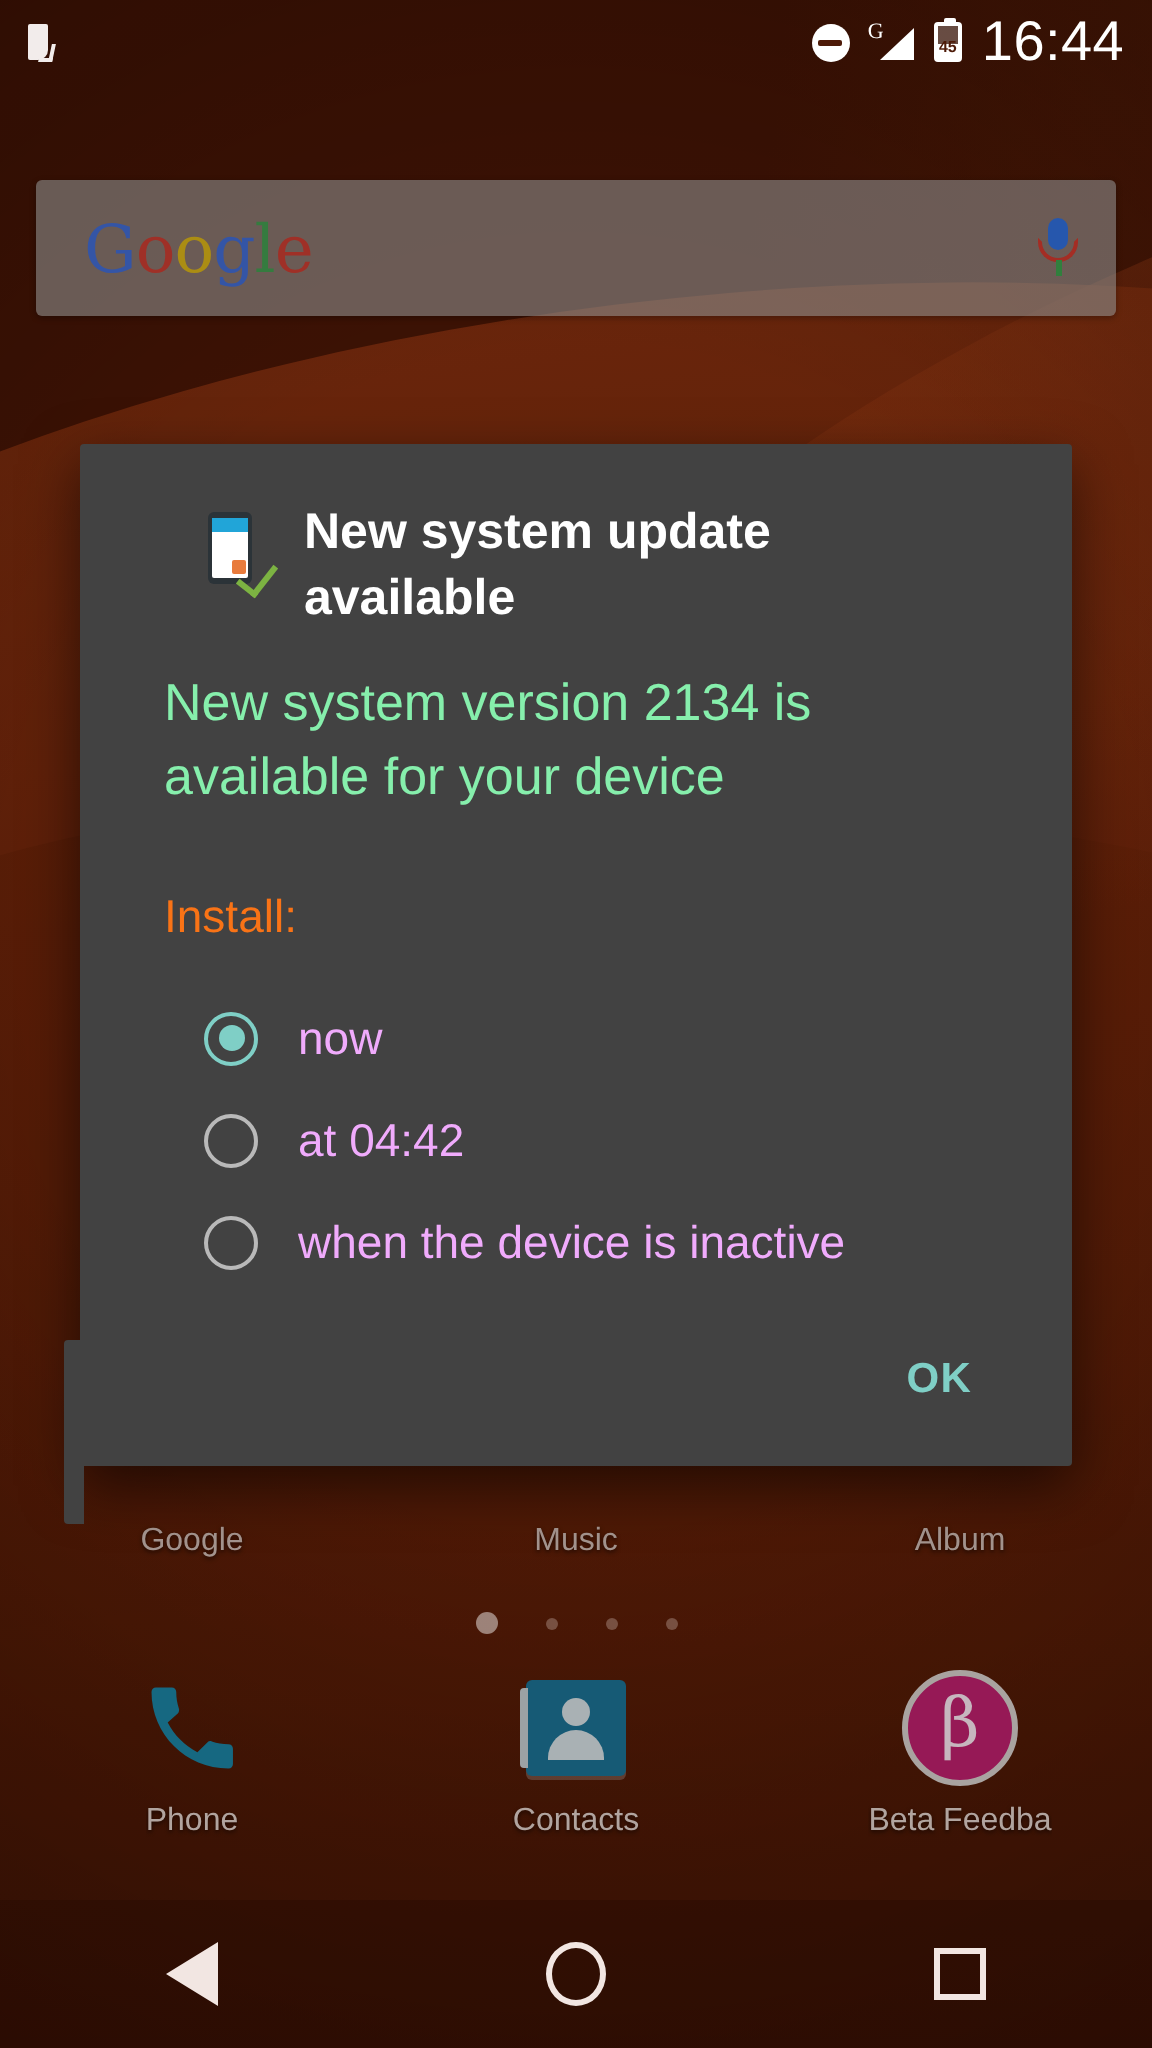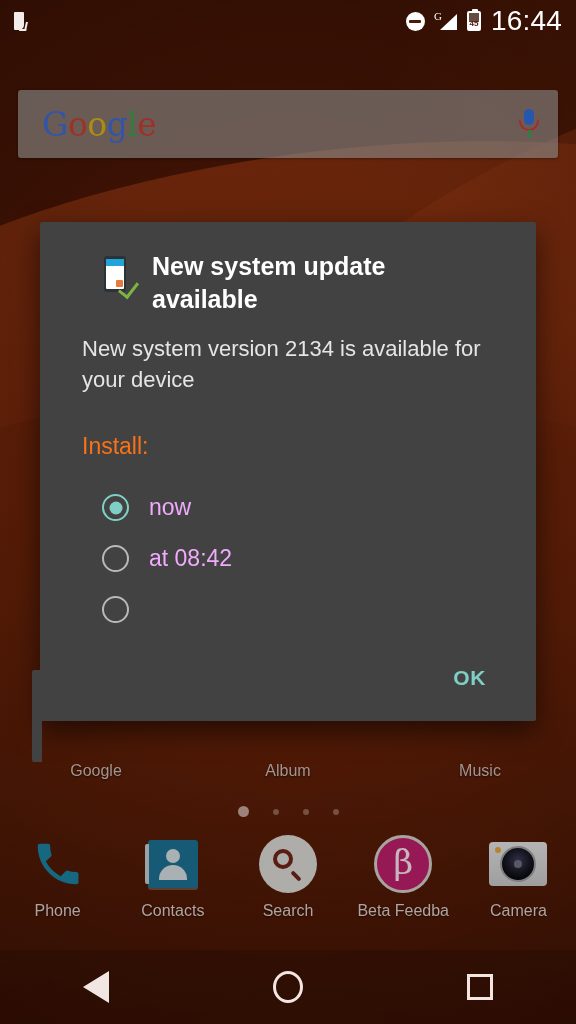--- a/index.html
+++ b/index.html
@@ -504,23 +504,23 @@
     font-size: 25px;
     font-weight: bold;
     line-height: 1.3;
     color: #fff;
     max-width: 300px;
   }
   .dlg-body {
     padding: 18px 40px 0 42px;
   }
   .dlg-msg {
-    font-size: 22px;
+    font-size: 26px;
     line-height: 1.42;
-    color: #e5e5e5;
+    color: #86efac;
     margin: 0 0 38px 0;
   }
   .dlg-install-label {
     font-size: 23px;
     color: #f97316;
     margin: 0 0 22px 0;
   }
   .radio-list { margin: 0 0 0 20px; }
   .radio-row {
     display: flex;
@@ -615,22 +615,22 @@
     <div class="glogo"><span class="b">G</span><span class="r">o</span><span class="y">o</span><span class="b">g</span><span class="g">l</span><span class="r">e</span></div>
     <div class="mic">
       <span class="cap"></span>
       <span class="arc"></span>
       <span class="stem"></span>
     </div>
   </div>
 
   <div class="app-row">
     <div class="cell">Google</div>
+    <div class="cell">Music</div>
     <div class="cell">Album</div>
-    <div class="cell">Music</div>
   </div>
 
   <div class="page-dots">
     <span class="dot active"></span>
     <span class="dot"></span>
     <span class="dot"></span>
     <span class="dot"></span>
   </div>
 
   <div class="dock">
@@ -645,44 +645,24 @@
     <div class="item">
       <div class="glyph ic-contacts">
         <div class="card">
           <span class="head"></span>
           <span class="body"></span>
         </div>
       </div>
       <div class="lbl">Contacts</div>
     </div>
     <div class="item">
-      <div class="glyph ic-search">
-        <div class="circle">
-          <div class="mag">
-            <span class="ring"></span>
-            <span class="hdl"></span>
-          </div>
-        </div>
-      </div>
-      <div class="lbl">Search</div>
-    </div>
-    <div class="item">
       <div class="glyph ic-beta">
         <div class="circle">β</div>
       </div>
       <div class="lbl">Beta Feedba</div>
-    </div>
-    <div class="item">
-      <div class="glyph ic-camera">
-        <div class="body">
-          <span class="flash"></span>
-          <span class="lens"></span>
-        </div>
-      </div>
-      <div class="lbl">Camera</div>
     </div>
   </div>
 
   <div class="scrim"></div>
 
   <div class="dialog">
     <div class="scroll-notch"></div>
 
     <div class="dlg-header">
       <div class="dlg-icon">
@@ -700,24 +680,25 @@
       <p class="dlg-msg">New system version 2134 is available for your device</p>
       <p class="dlg-install-label">Install:</p>
 
       <div class="radio-list">
         <div class="radio-row">
           <span class="radio checked"></span>
           <span class="radio-label">now</span>
         </div>
         <div class="radio-row">
           <span class="radio"></span>
-          <span class="radio-label">at 08:42</span>
+          <span class="radio-label">at 04:42</span>
         </div>
         <div class="radio-row">
           <span class="radio"></span>
+          <span class="radio-label">when the device is inactive</span>
         </div>
       </div>
     </div>
 
     <div class="dlg-footer">
       <button class="btn-ok">OK</button>
     </div>
   </div>
 
   <div class="navbar">

